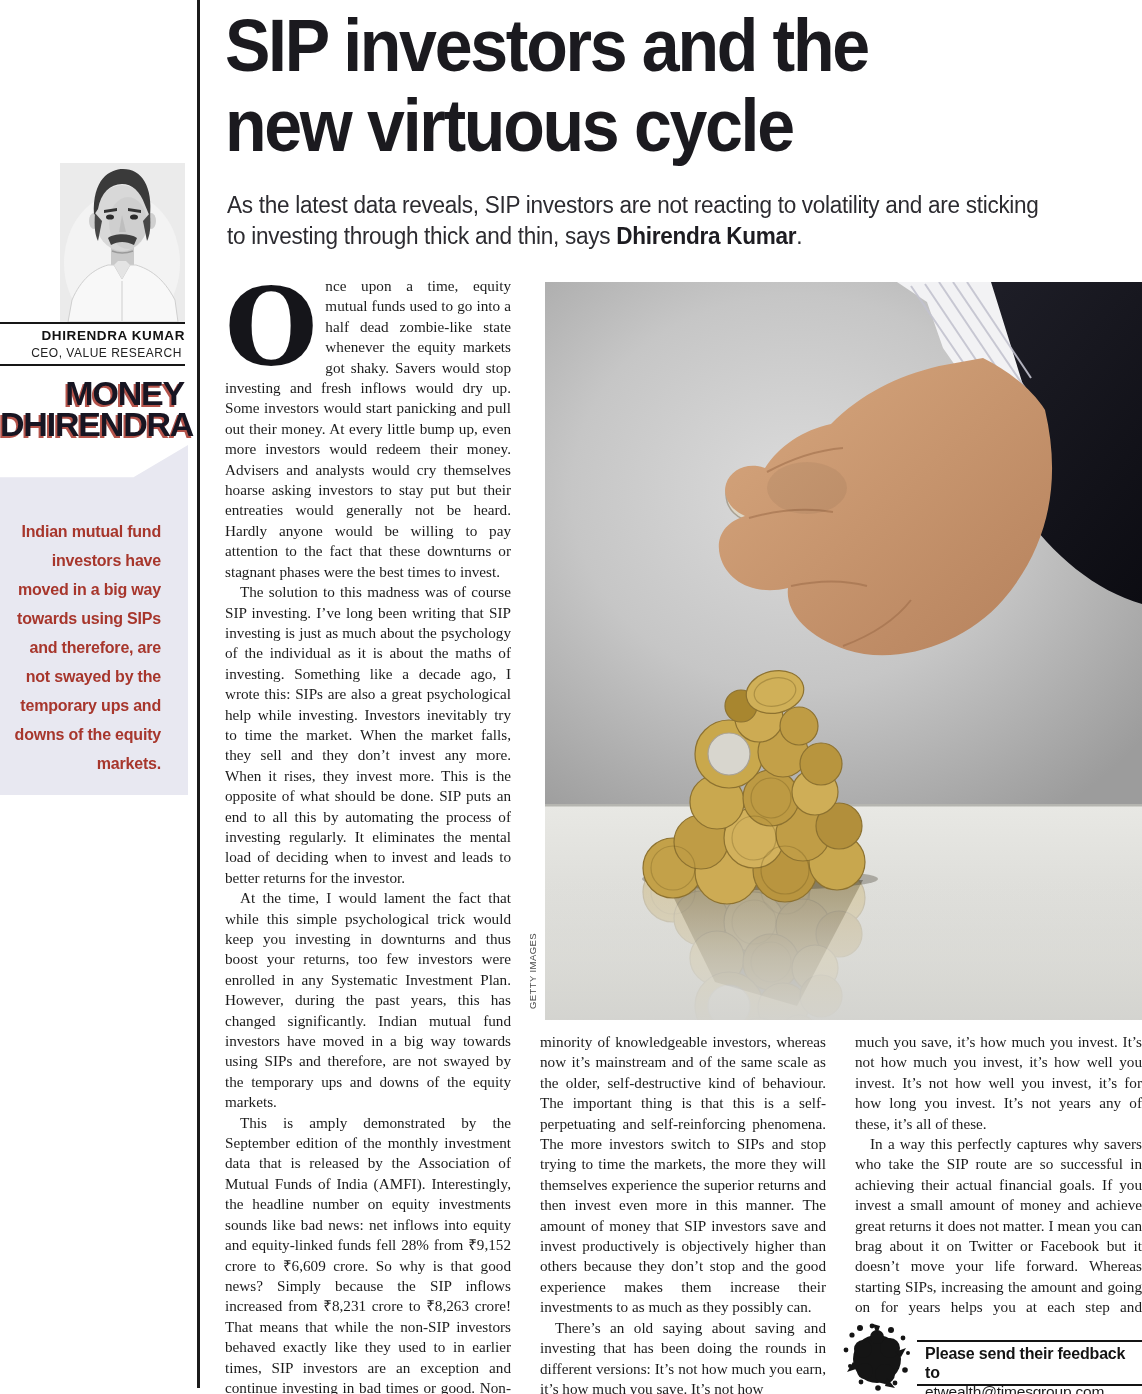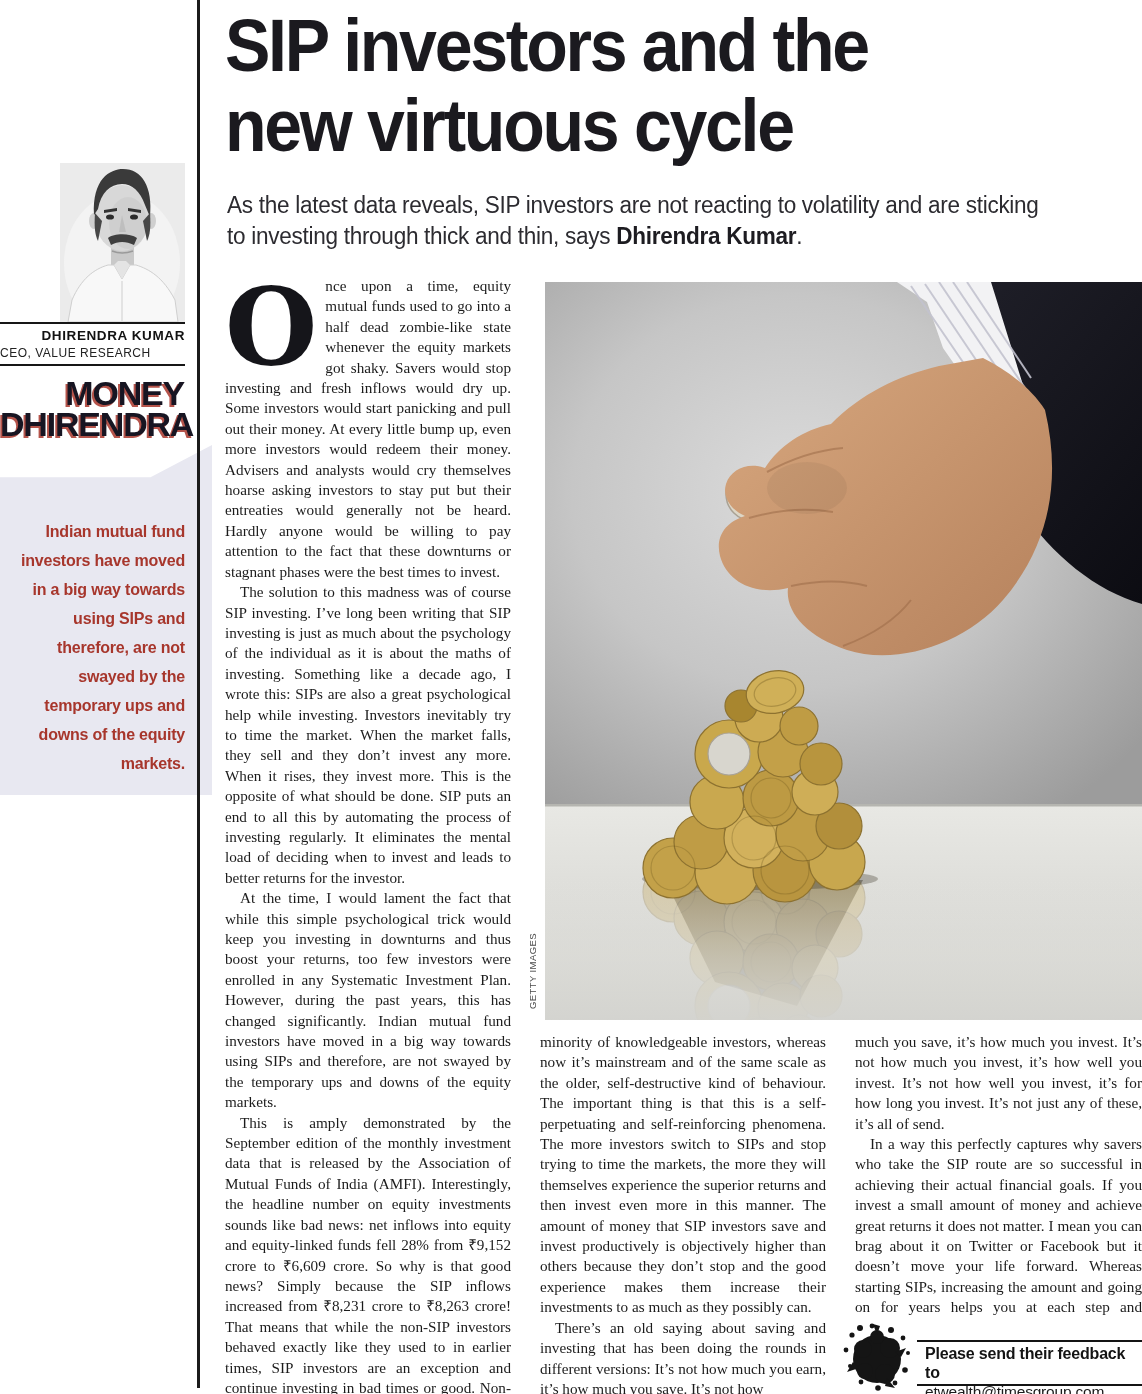--- a/index.html
+++ b/index.html
@@ -7,26 +7,26 @@
         font-family:"Liberation Sans",sans-serif;overflow:hidden;color:#1c1c1c;}
 
   
   .sidebar{position:absolute;left:0;top:0;width:200px;height:1394px;}
   .vdivider{position:absolute;left:197px;top:0;width:3px;height:1388px;background:#1b1b1b;}
   .author-photo{position:absolute;left:60px;top:163px;width:125px;height:159px;}
   .rule{position:absolute;left:0;width:185px;height:2px;background:#161616;}
   .rule1{top:322px;} .rule2{top:364px;}
   .author-name{position:absolute;left:0;top:328px;width:185px;text-align:right;
         font-weight:bold;font-size:13.5px;letter-spacing:.6px;color:#121212;}
-  .author-role{position:absolute;left:0;top:346px;width:185px;text-align:left;
-        font-size:12px;letter-spacing:.5px;color:#222;}
+  .author-role{position:absolute;left:0;top:346px;width:185px;text-align:center;
+        font-size:12px;letter-spacing:.5px;color:#222;padding-left:14px;}
   .col-title{position:absolute;left:0;top:378px;width:184px;text-align:right;
         font-weight:bold;font-size:34px;line-height:31px;letter-spacing:-1.2px;
         color:#171522;text-shadow:-2px 1.5px 0 rgba(168,54,44,.85);}
-  .quote-box{position:absolute;left:0;top:445px;width:212px;height:350px;background:#e8e8f1;
+  .quote-box{position:absolute;left:0;top:445px;width:188px;height:350px;background:#e8e8f1;
         -webkit-clip-path:polygon(0 9.2%,71% 9.2%,100% 0,100% 100%,0 100%);
         clip-path:polygon(0 9.2%,71% 9.2%,100% 0,100% 100%,0 100%);}
   .quote-text{padding:72px 27px 0 14px;text-align:right;font-weight:bold;
         font-size:16px;line-height:29px;letter-spacing:-.2px;color:#a7362c;}
 
   
   .headline{position:absolute;left:225px;top:6px;width:900px;font-weight:bold;
         font-size:74px;line-height:80px;letter-spacing:-2.5px;color:#1b1a1f;
         transform:scaleX(.92);transform-origin:0 0;}
   .standfirst{position:absolute;left:227px;top:190px;width:870px;
@@ -124,21 +124,21 @@
     <p>This is amply demonstrated by the September edition of the monthly investment data that is released by the Association of Mutual Funds of India (AMFI). Interestingly, the headline number on equity investments sounds like bad news: net inflows into equity and equity-linked funds fell 28% from ₹9,152 crore to ₹6,609 crore. So why is that good news? Simply because the SIP inflows increased from ₹8,231 crore to ₹8,263 crore! That means that while the non-SIP investors behaved exactly like they used to in earlier times, SIP investors are an exception and continue investing in bad times or good. Non-SIP investors in aggregate pulled out money while SIP investors marched on unfazed and actually invested more.</p>
 
   </div>
 
   <div id="col2" class="col">
     <p class="first">minority of knowledgeable investors, whereas now it’s mainstream and of the same scale as the older, self-destructive kind of behaviour. The important thing is that this is a self-perpetuating and self-reinforcing phenomena. The more investors switch to SIPs and stop trying to time the markets, the more they will themselves experience the superior returns and then invest even more in this manner. The amount of money that SIP investors save and invest productively is objectively higher than others because they don’t stop and the good experience makes them increase their investments to as much as they possibly can.</p>
     <p>There’s an old saying about saving and investing that has been doing the rounds in different versions: It’s not how much you earn, it’s how much you save. It’s not how</p>
   </div>
 
   <div id="col3" class="col">
-    <p class="first">much you save, it’s how much you invest. It’s not how much you invest, it’s how well you invest. It’s not how well you invest, it’s for how long you invest. It’s not just any of these, it’s all of send.</p>
+    <p class="first">much you save, it’s how much you invest. It’s not how much you invest, it’s how well you invest. It’s not how well you invest, it’s for how long you invest. It’s not years any of these, it’s all of these.</p>
     <p>In a way this perfectly captures why savers who take the SIP route are so successful in achieving their actual financial goals. If you invest a small amount of money and achieve great returns it does not matter. I mean you can brag about it on Twitter or Facebook but it doesn’t move your life forward. Whereas starting SIPs, increasing the amount and going on for years helps you at each step and actually gets you where you want to go.</p>
   </div>
 
   <div class="photo">
     <svg width="597" height="738" viewBox="0 0 597 738" xmlns="http://www.w3.org/2000/svg">
       <defs>
         <radialGradient id="wall" cx="42%" cy="40%" r="75%">
           <stop offset="0%" stop-color="#dbdbdb"></stop>
           <stop offset="50%" stop-color="#c6c6c6"></stop>
           <stop offset="100%" stop-color="#9c9c9c"></stop>

